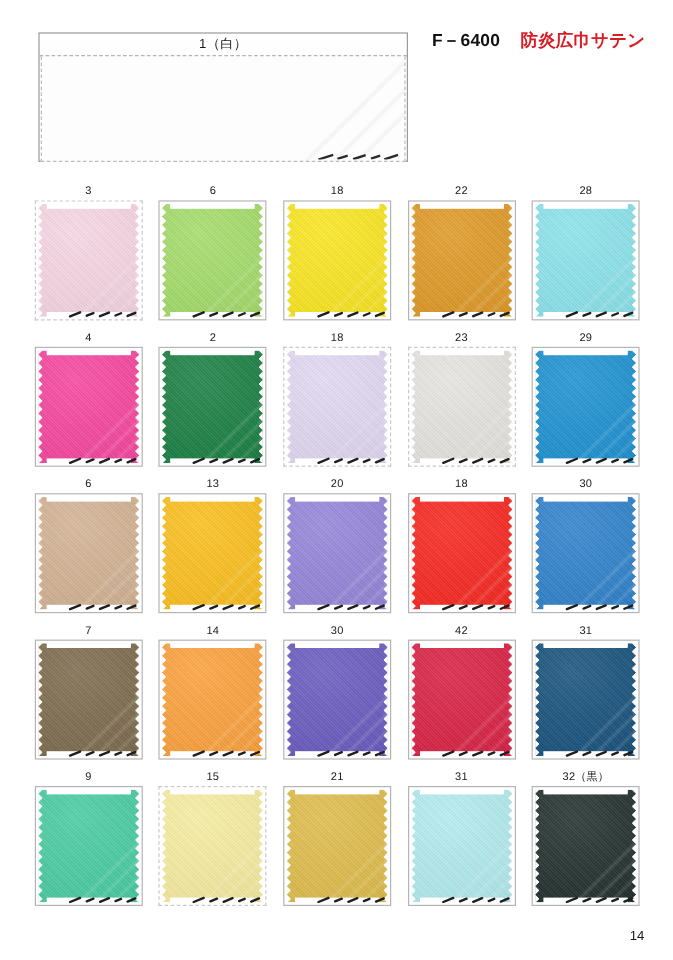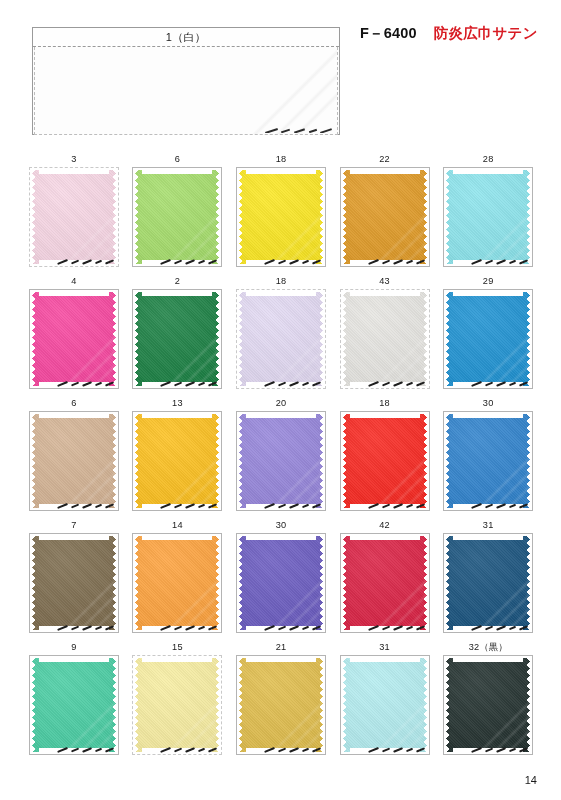--- a/index.html
+++ b/index.html
@@ -281,21 +281,21 @@
           <div class="threads">
             <i style="left: 2px; width: 11px;"></i>
             <i style="left: 16px; width: 8px;"></i>
             <i style="left: 27px; width: 10px;"></i>
             <i style="left: 40px; width: 7px;"></i>
             <i style="left: 50px; width: 9px;"></i>
           </div>
         </div>
       </div>
       <div class="cell">
-        <div class="cell-label">43</div>
+        <div class="cell-label">23</div>
         <div class="swatch-wrap">
           <div class="swatch-frame dashed"></div>
           <div class="fabric" style="background: rgb(230, 229, 225);"></div>
           <div class="threads">
             <i style="left: 2px; width: 11px;"></i>
             <i style="left: 16px; width: 8px;"></i>
             <i style="left: 27px; width: 10px;"></i>
             <i style="left: 40px; width: 7px;"></i>
             <i style="left: 50px; width: 9px;"></i>
           </div>

